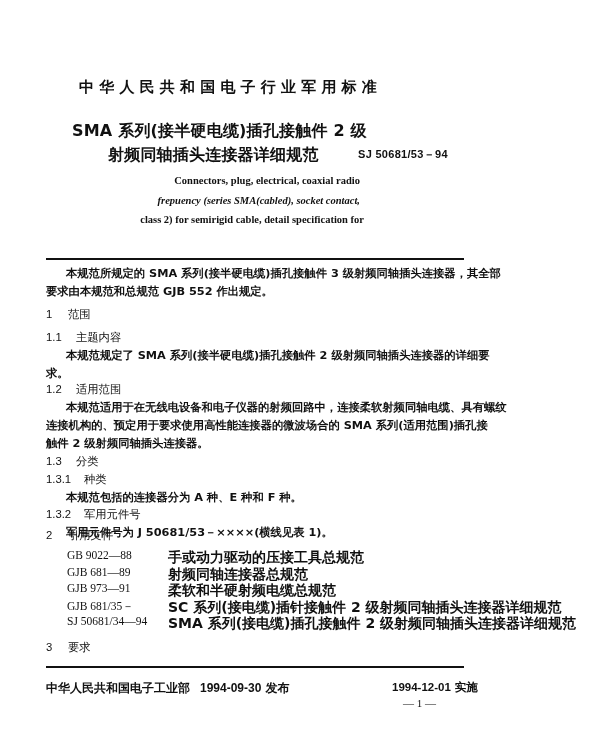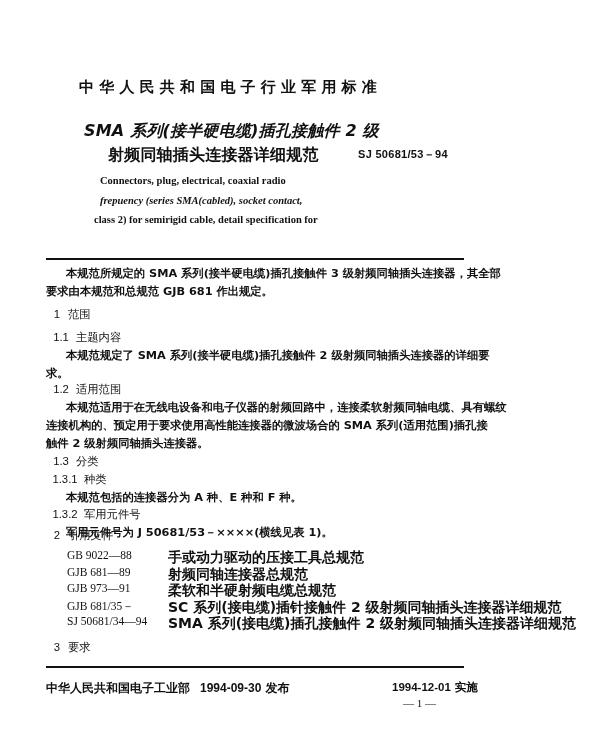--- a/index.html
+++ b/index.html
@@ -1,34 +1,34 @@
 <!DOCTYPE html>
 <html><head>
 <meta charset="utf-8">
 <style>
   html, body { margin: 0; padding: 0; background: #ffffff; }
   body {
     width: 600px; height: 756px; position: relative; overflow: hidden;
     font-family: "DejaVu Sans", sans-serif; color: #111111;
   }
-  .abs { position: absolute; white-space: nowrap; text-align: center; }
+  .abs { position: absolute; white-space: nowrap; }
   .std-header {
     left: 79px; top: 78px; font-size: 15px; font-weight: bold; letter-spacing: 5.2px;
   }
   .title-line {
     font-size: 16px; font-weight: bold; letter-spacing: 0.2px;
   }
-  .title-1 { left: 84px; top: 121px; font-style: italic; }
+  .title-1 { left: 72px; top: 121px; }
   .title-2 { left: 108px; top: 145px; }
   .doc-code {
     left: 358px; top: 147px; font-size: 11px; font-weight: bold;
     font-family: "Liberation Sans", sans-serif; letter-spacing: 0.3px;
   }
   .en-title {
-    left: 100px; width: 260px; text-align: left;
+    left: 100px; width: 260px; text-align: right;
     font-family: "Liberation Serif", serif; font-weight: bold; font-size: 10.5px;
   }
   .en-1 { top: 175px; }
   .en-2 { top: 195px; font-style: italic; }
   .en-3 { top: 214px; left: 94px; width: 270px; }
   .rule { left: 46px; width: 418px; height: 1.5px; background: #111; }
   .rule-top { top: 258px; }
   .rule-bottom { top: 666px; }
   .body-text { font-size: 11.3px; font-weight: bold; }
   .indent { left: 66px; }
@@ -55,21 +55,21 @@
 <div class="abs title-line title-1">SMA 系列(接半硬电缆)插孔接触件 2 级</div>
 <div class="abs title-line title-2">射频同轴插头连接器详细规范</div>
 <div class="abs doc-code">SJ 50681/53－94</div>
 <div class="abs en-title en-1">Connectors, plug, electrical, coaxial radio</div>
 <div class="abs en-title en-2">frepuency (series SMA(cabled), socket contact,</div>
 <div class="abs en-title en-3">class 2) for semirigid cable, detail specification for</div>
 
 <div class="abs rule rule-top"></div>
 
 <div class="abs body-text indent" style="top:266px">本规范所规定的 SMA 系列(接半硬电缆)插孔接触件 3 级射频同轴插头连接器，其全部</div>
-<div class="abs body-text flush" style="top:284px">要求由本规范和总规范 GJB 681 作出规定。</div>
+<div class="abs body-text flush" style="top:284px">要求由本规范和总规范 GJB 552 作出规定。</div>
 
 <div class="abs heading h1" style="top:307px">
   <span class="num">1</span><span>范围</span>
 </div>
 
 <div class="abs heading h2" style="top:330px">
   <span class="num">1.1</span><span>主题内容</span>
 </div>
 <div class="abs body-text indent" style="top:348px">本规范规定了 SMA 系列(接半硬电缆)插孔接触件 2 级射频同轴插头连接器的详细要</div>
 <div class="abs body-text flush" style="top:366px">求。</div>

